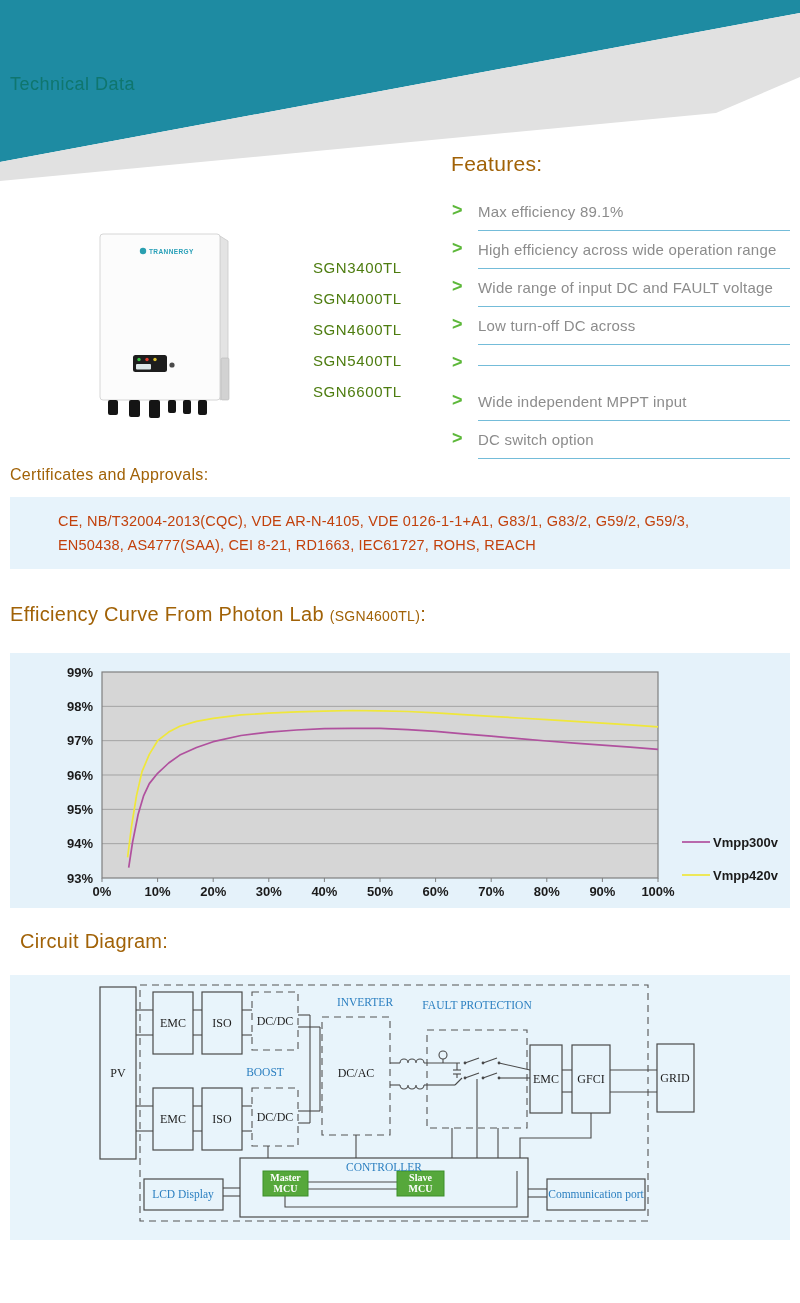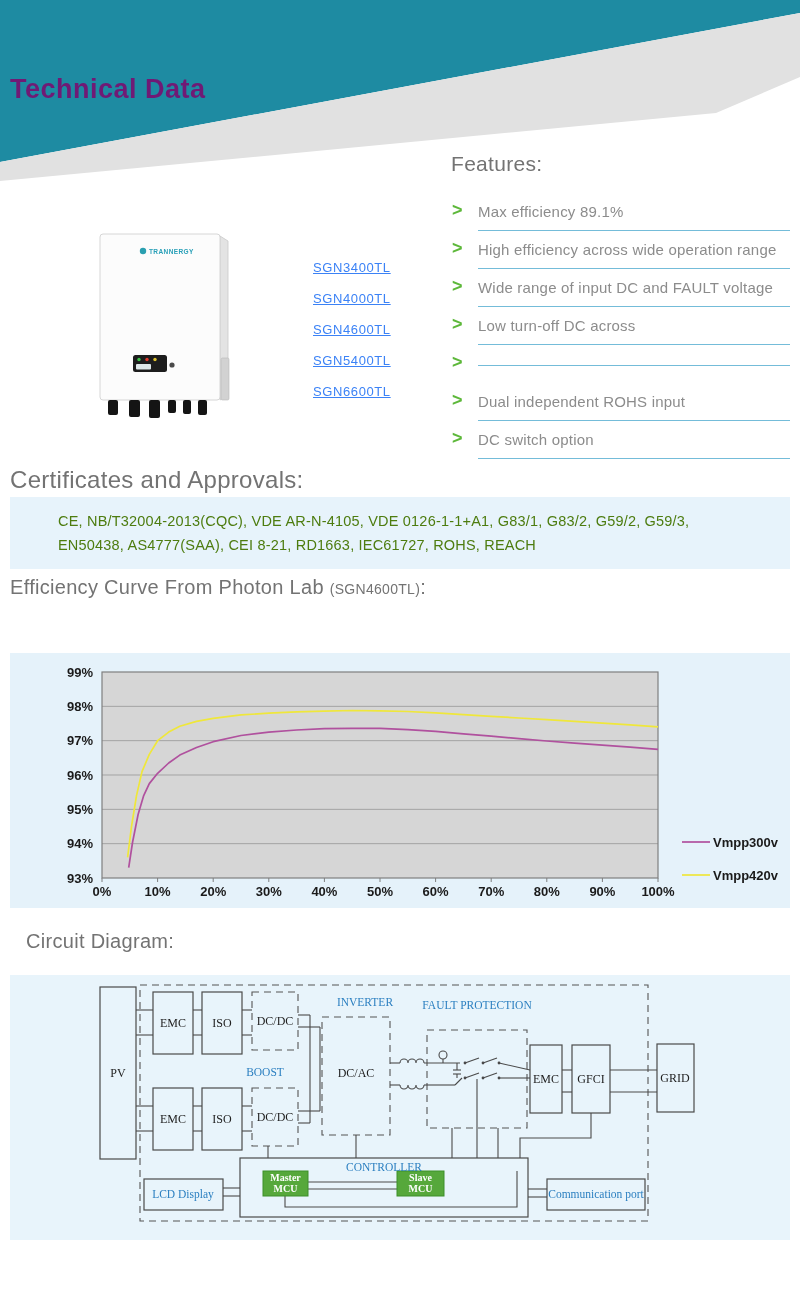--- a/index.html
+++ b/index.html
@@ -1,34 +1,34 @@
 <!DOCTYPE html>
 <html><head>
 <meta charset="utf-8">
 <style>
   html,body{margin:0;padding:0;background:#fff;}
   .page{position:relative;width:800px;height:1303px;background:#ffffff;overflow:hidden;
         font-family:"Liberation Sans",sans-serif;}
   .abs{position:absolute;}
   
-  .header-title{position:absolute;left:10px;top:74px;font-size:27px;letter-spacing:.5px;
-                color:#701a75;font-weight:700;}
-  
-  .green-h{position:absolute;color:#737373;letter-spacing:.3px;font-weight:400;}
-  
-  .models{position:absolute;left:313px;top:252px;color:#3b82f6;font-size:13px;
-          letter-spacing:.6px;text-decoration:underline;}
+  .header-title{position:absolute;left:10px;top:74px;font-size:18px;letter-spacing:.5px;
+                color:#0f766e;font-weight:400;}
+  
+  .green-h{position:absolute;color:#a16207;letter-spacing:.3px;font-weight:400;}
+  
+  .models{position:absolute;left:313px;top:252px;color:#4d7c0f;font-size:15px;
+          letter-spacing:.6px;}
   .models div{height:31px;line-height:31px;}
   
   .feat{position:absolute;left:478px;width:312px;color:#8c8c8c;font-size:15px;
         padding-bottom:10px;border-bottom:1px solid #74bcd9;letter-spacing:.2px;}
   .feat .chev{position:absolute;left:-26px;top:-3px;color:#5db83a;font-size:18px;font-weight:bold;}
   
   .cert-box{position:absolute;left:10px;top:497px;width:780px;height:72px;background:#e7f3fb;}
-  .cert-text{position:absolute;left:48px;top:12px;color:#4d7c0f;font-size:14.5px;
+  .cert-text{position:absolute;left:48px;top:12px;color:#c2410c;font-size:14.5px;
              line-height:24px;letter-spacing:.2px;}
   
   .chart-panel{position:absolute;left:10px;top:653px;width:780px;height:255px;background:#e5f2fa;}
   .tick{font-family:"Liberation Sans",sans-serif;font-size:13px;font-weight:700;fill:#1a1a1a;}
   .legend-label{font-weight:700;}
   
   .circuit-panel{position:absolute;left:10px;top:975px;width:780px;height:265px;background:#e8f4fb;}
   .cbox{fill:none;stroke:#4a4a4a;stroke-width:1.2;}
   .cdash{fill:none;stroke:#555;stroke-width:1.1;stroke-dasharray:7 5;}
   .cwire{stroke:#4a4a4a;stroke-width:1.1;fill:none;}
@@ -90,34 +90,34 @@
     <span class="chev">&gt;</span>
     <span>Wide range of input DC and FAULT voltage</span></div>
   <div class="feat" style="top:317px">
     <span class="chev">&gt;</span>
     <span>Low turn-off DC across</span></div>
   <div class="feat" style="top:355px">
     <span class="chev">&gt;</span>
     </div>
   <div class="feat" style="top:393px">
     <span class="chev">&gt;</span>
-    <span>Dual independent ROHS input</span></div>
+    <span>Wide independent MPPT input</span></div>
   <div class="feat" style="top:431px">
     <span class="chev">&gt;</span>
     <span>DC switch option</span></div>
 
-  <div class="green-h" style="left:10px;top:466px;font-size:24px">Certificates and Approvals:</div>
+  <div class="green-h" style="left:10px;top:466px;font-size:16px">Certificates and Approvals:</div>
   <div class="cert-box">
     <div class="cert-text">
       <div>CE, NB/T32004-2013(CQC), VDE AR-N-4105, VDE 0126-1-1+A1, G83/1, G83/2, G59/2, G59/3,</div>
       <div>EN50438,  AS4777(SAA), CEI 8-21, RD1663, IEC61727, ROHS, REACH</div>
     </div>
   </div>
 
-  <div class="green-h" style="left:10px;top:576px;font-size:20px">
+  <div class="green-h" style="left:10px;top:603px;font-size:20px">
     <span>Efficiency Curve From Photon Lab </span><span class="eff-sub">(SGN4600TL)</span><span>:</span>
   </div>
 
   <div class="chart-panel">
     <svg id="chart-svg" width="780" height="255" viewBox="0 0 780 255">
         <rect x="92" y="19" width="556" height="206" fill="#d6d6d6"></rect>
         <text x="83" y="229.5" text-anchor="end" class="tick">93%</text>
         <line x1="92" y1="190.66666666666669" x2="648" y2="190.66666666666669" stroke="#a3a3a3" stroke-width="1"></line>
         <text x="83" y="195.16666666666669" text-anchor="end" class="tick">94%</text>
         <line x1="92" y1="156.33333333333334" x2="648" y2="156.33333333333334" stroke="#a3a3a3" stroke-width="1"></line>
@@ -154,21 +154,21 @@
         <rect x="92" y="19" width="556" height="206" fill="none" stroke="#7f7f7f" stroke-width="1.2"></rect>
         <polyline points="118.7,214.7 122.6,189.0 128.1,161.5 133.7,142.6 139.3,130.6 147.6,120.3 158.7,110.0 169.8,102.1 186.5,94.5 203.2,88.7 231.0,82.5 258.8,79.1 286.6,77.0 314.4,75.7 342.2,75.3 370.0,75.3 397.8,76.7 425.6,78.4 453.4,80.8 481.2,83.2 509.0,85.6 536.8,88.0 564.6,90.1 592.4,92.1 620.2,94.2 648.0,96.3" fill="none" stroke="#b0519e" stroke-width="1.7" stroke-linejoin="round"></polyline>
         <line x1="672" y1="189" x2="700" y2="189" stroke="#b0519e" stroke-width="1.7"></line>
         <text x="703" y="193.5" class="tick legend-label">Vmpp300v</text>
         <polyline points="117.6,204.4 121.5,173.5 126.5,142.6 132.0,118.6 139.3,101.4 147.6,87.7 158.7,79.1 169.8,73.2 186.5,68.4 203.2,65.3 231.0,61.9 258.8,60.2 286.6,58.8 314.4,58.1 342.2,57.5 370.0,57.8 397.8,58.5 425.6,59.9 453.4,61.6 481.2,63.3 509.0,65.0 536.8,66.7 564.6,68.4 592.4,70.2 620.2,71.9 648.0,73.9" fill="none" stroke="#efe73b" stroke-width="1.7" stroke-linejoin="round"></polyline>
         <line x1="672" y1="222" x2="700" y2="222" stroke="#efe73b" stroke-width="1.7"></line>
         <text x="703" y="226.5" class="tick legend-label">Vmpp420v</text>
       </svg>
   </div>
 
-  <div class="green-h" style="left:26px;top:930px;font-size:20px">Circuit Diagram:</div>
+  <div class="green-h" style="left:20px;top:930px;font-size:20px">Circuit Diagram:</div>
 
   <div class="circuit-panel">
     <svg width="780" height="265" viewBox="0 0 780 265">
 
       <rect class="cdash" x="130" y="10" width="508" height="236"></rect>
       <rect class="cdash" x="242" y="17" width="46" height="58"></rect>
       <rect class="cdash" x="242" y="113" width="46" height="58"></rect>
       <rect class="cdash" x="312" y="42" width="68" height="118"></rect>
       <rect class="cdash" x="417" y="55" width="100" height="98"></rect>
 

